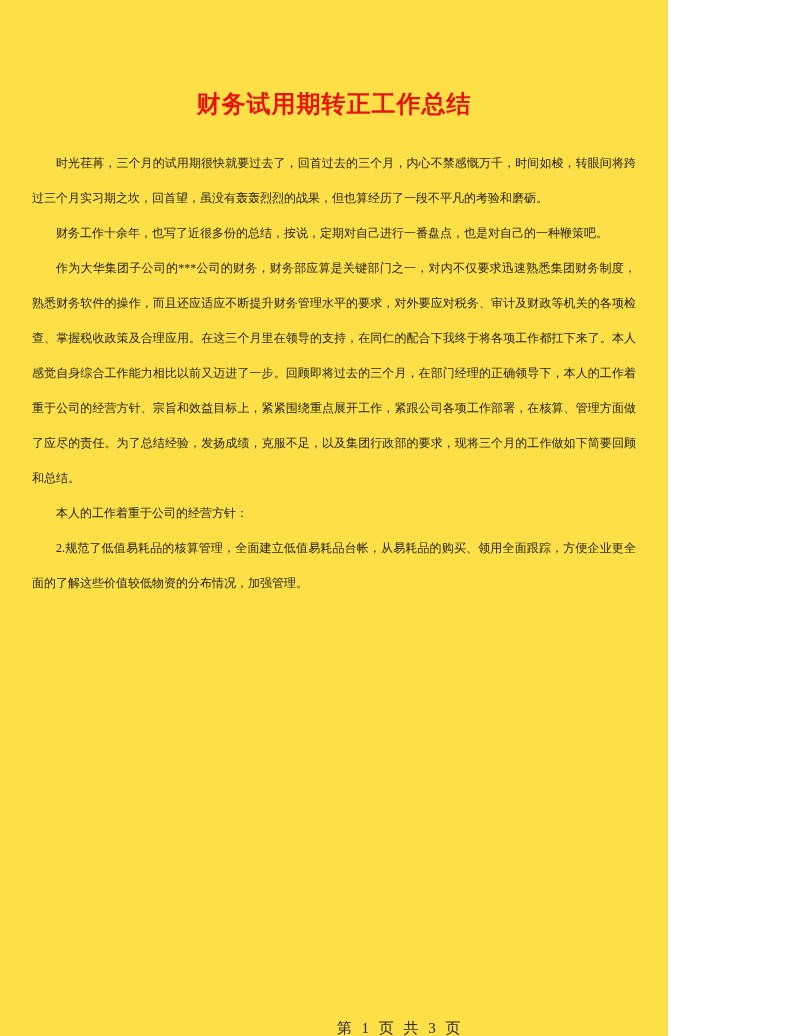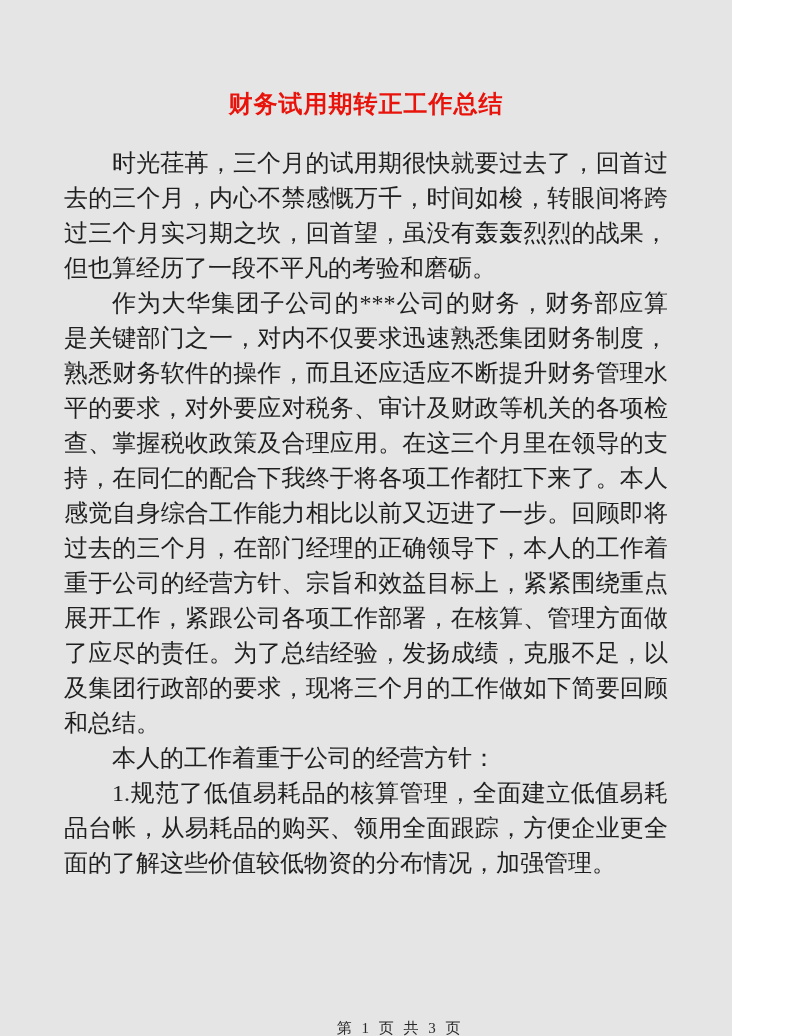--- a/index.html
+++ b/index.html
@@ -2,41 +2,41 @@
 <html><head>
 <meta charset="utf-8">
 <style>
   html, body {
     margin: 0;
     padding: 0;
     background: #ffffff;
   }
   .page {
     position: relative;
-    width: 732px;
+    width: 668px;
     height: 1036px;
-    background: #e5e5e5;
+    background: #fde047;
     overflow: hidden;
     font-family: "Liberation Serif", "DejaVu Serif", serif;
   }
   .doc-title {
     margin: 0;
     padding-top: 88px;
     text-align: center;
     font-family: "Liberation Sans", "DejaVu Sans", sans-serif;
     font-size: 24px;
     font-weight: bold;
     letter-spacing: 1px;
     color: #e8140c;
     line-height: 32px;
   }
   .doc-body {
     margin: 26px auto 0 auto;
     width: 604px;
-    font-size: 24px;
+    font-size: 12px;
     line-height: 35px;
     color: #1f1f1f;
     text-align: justify;
     text-justify: inter-ideograph;
   }
   .doc-body p {
     margin: 0;
     padding: 0;
     text-indent: 2em;
     word-break: break-all;
@@ -54,20 +54,21 @@
 </style>
 </head>
 <body>
 
 <div class="page">
 
   <h1 class="doc-title">财务试用期转正工作总结</h1>
 
   <div class="doc-body">
     <p>时光荏苒，三个月的试用期很快就要过去了，回首过去的三个月，内心不禁感慨万千，时间如梭，转眼间将跨过三个月实习期之坎，回首望，虽没有轰轰烈烈的战果，但也算经历了一段不平凡的考验和磨砺。</p>
+    <p>财务工作十余年，也写了近很多份的总结，按说，定期对自己进行一番盘点，也是对自己的一种鞭策吧。</p>
     <p>作为大华集团子公司的***公司的财务，财务部应算是关键部门之一，对内不仅要求迅速熟悉集团财务制度，熟悉财务软件的操作，而且还应适应不断提升财务管理水平的要求，对外要应对税务、审计及财政等机关的各项检查、掌握税收政策及合理应用。在这三个月里在领导的支持，在同仁的配合下我终于将各项工作都扛下来了。本人感觉自身综合工作能力相比以前又迈进了一步。回顾即将过去的三个月，在部门经理的正确领导下，本人的工作着重于公司的经营方针、宗旨和效益目标上，紧紧围绕重点展开工作，紧跟公司各项工作部署，在核算、管理方面做了应尽的责任。为了总结经验，发扬成绩，克服不足，以及集团行政部的要求，现将三个月的工作做如下简要回顾和总结。</p>
     <p>本人的工作着重于公司的经营方针：</p>
-    <p>1.规范了低值易耗品的核算管理，全面建立低值易耗品台帐，从易耗品的购买、领用全面跟踪，方便企业更全面的了解这些价值较低物资的分布情况，加强管理。</p>
+    <p>2.规范了低值易耗品的核算管理，全面建立低值易耗品台帐，从易耗品的购买、领用全面跟踪，方便企业更全面的了解这些价值较低物资的分布情况，加强管理。</p>
   </div>
 
   <div class="doc-footer">第 1 页 共 3 页</div>
 
 </div>
 
 </body></html>

